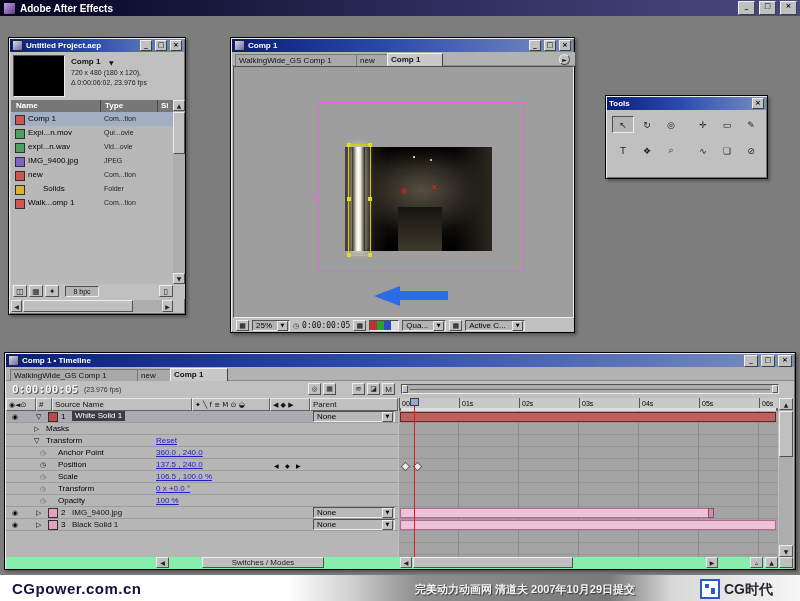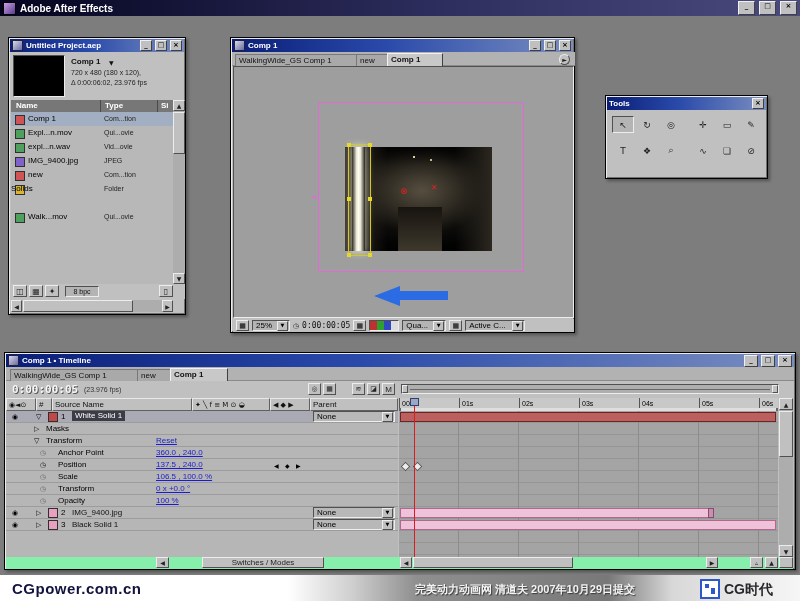--- a/index.html
+++ b/index.html
@@ -99,27 +99,27 @@
         <span class="abs f8" style="left:17px;top:2px">IMG_9400.jpg</span>
         <span class="abs f7" style="left:93px;top:3px;color:#222">JPEG</span>
       </div>
       <div class="abs" style="left:0;top:56px;width:162px;height:14px">
         <span class="abs chip" style="left: 4px; top: 3px; background: rgb(207, 84, 84);"></span>
         <span class="abs f8" style="left:17px;top:2px">new</span>
         <span class="abs f7" style="left:93px;top:3px;color:#222">Com...tion</span>
       </div>
       <div class="abs" style="left:0;top:70px;width:162px;height:14px">
         <span class="abs chip" style="left: 4px; top: 3px; background: rgb(217, 180, 48);"></span>
-        <span class="abs f8" style="left:0;top:2px">Solids</span>
+        <span class="abs f8" style="left:32px;top:2px">Solids</span>
         <span class="abs f7" style="left:93px;top:3px;color:#222">Folder</span>
       </div>
-      <div class="abs" style="left:0;top:98px;width:162px;height:14px">
-        <span class="abs chip" style="left: 4px; top: 3px; background: rgb(79, 159, 95);"></span>
-        <span class="abs f8" style="left:17px;top:2px">Walk...mov</span>
-        <span class="abs f7" style="left:93px;top:3px;color:#222">Qui...ovie</span>
+      <div class="abs" style="left:0;top:84px;width:162px;height:14px">
+        <span class="abs chip" style="left: 4px; top: 3px; background: rgb(207, 84, 84);"></span>
+        <span class="abs f8" style="left:17px;top:2px">Walk...omp 1</span>
+        <span class="abs f7" style="left:93px;top:3px;color:#222">Com...tion</span>
       </div>
     </div>
 
     <div class="abs" style="left:164px;top:62px;width:12px;height:184px;background:#adadad">
       <span class="sbtn raise g6" style="left:0;top:0;width:12px;height:11px">▲</span>
       <span class="abs raise" style="left:0;top:12px;width:12px;height:42px"></span>
       <span class="sbtn raise g6" style="left:0;top:173px;width:12px;height:11px">▼</span>
     </div>
 
     <div class="abs" style="left:2px;top:246px;width:174px;height:15px;background:#c0c0c0">

